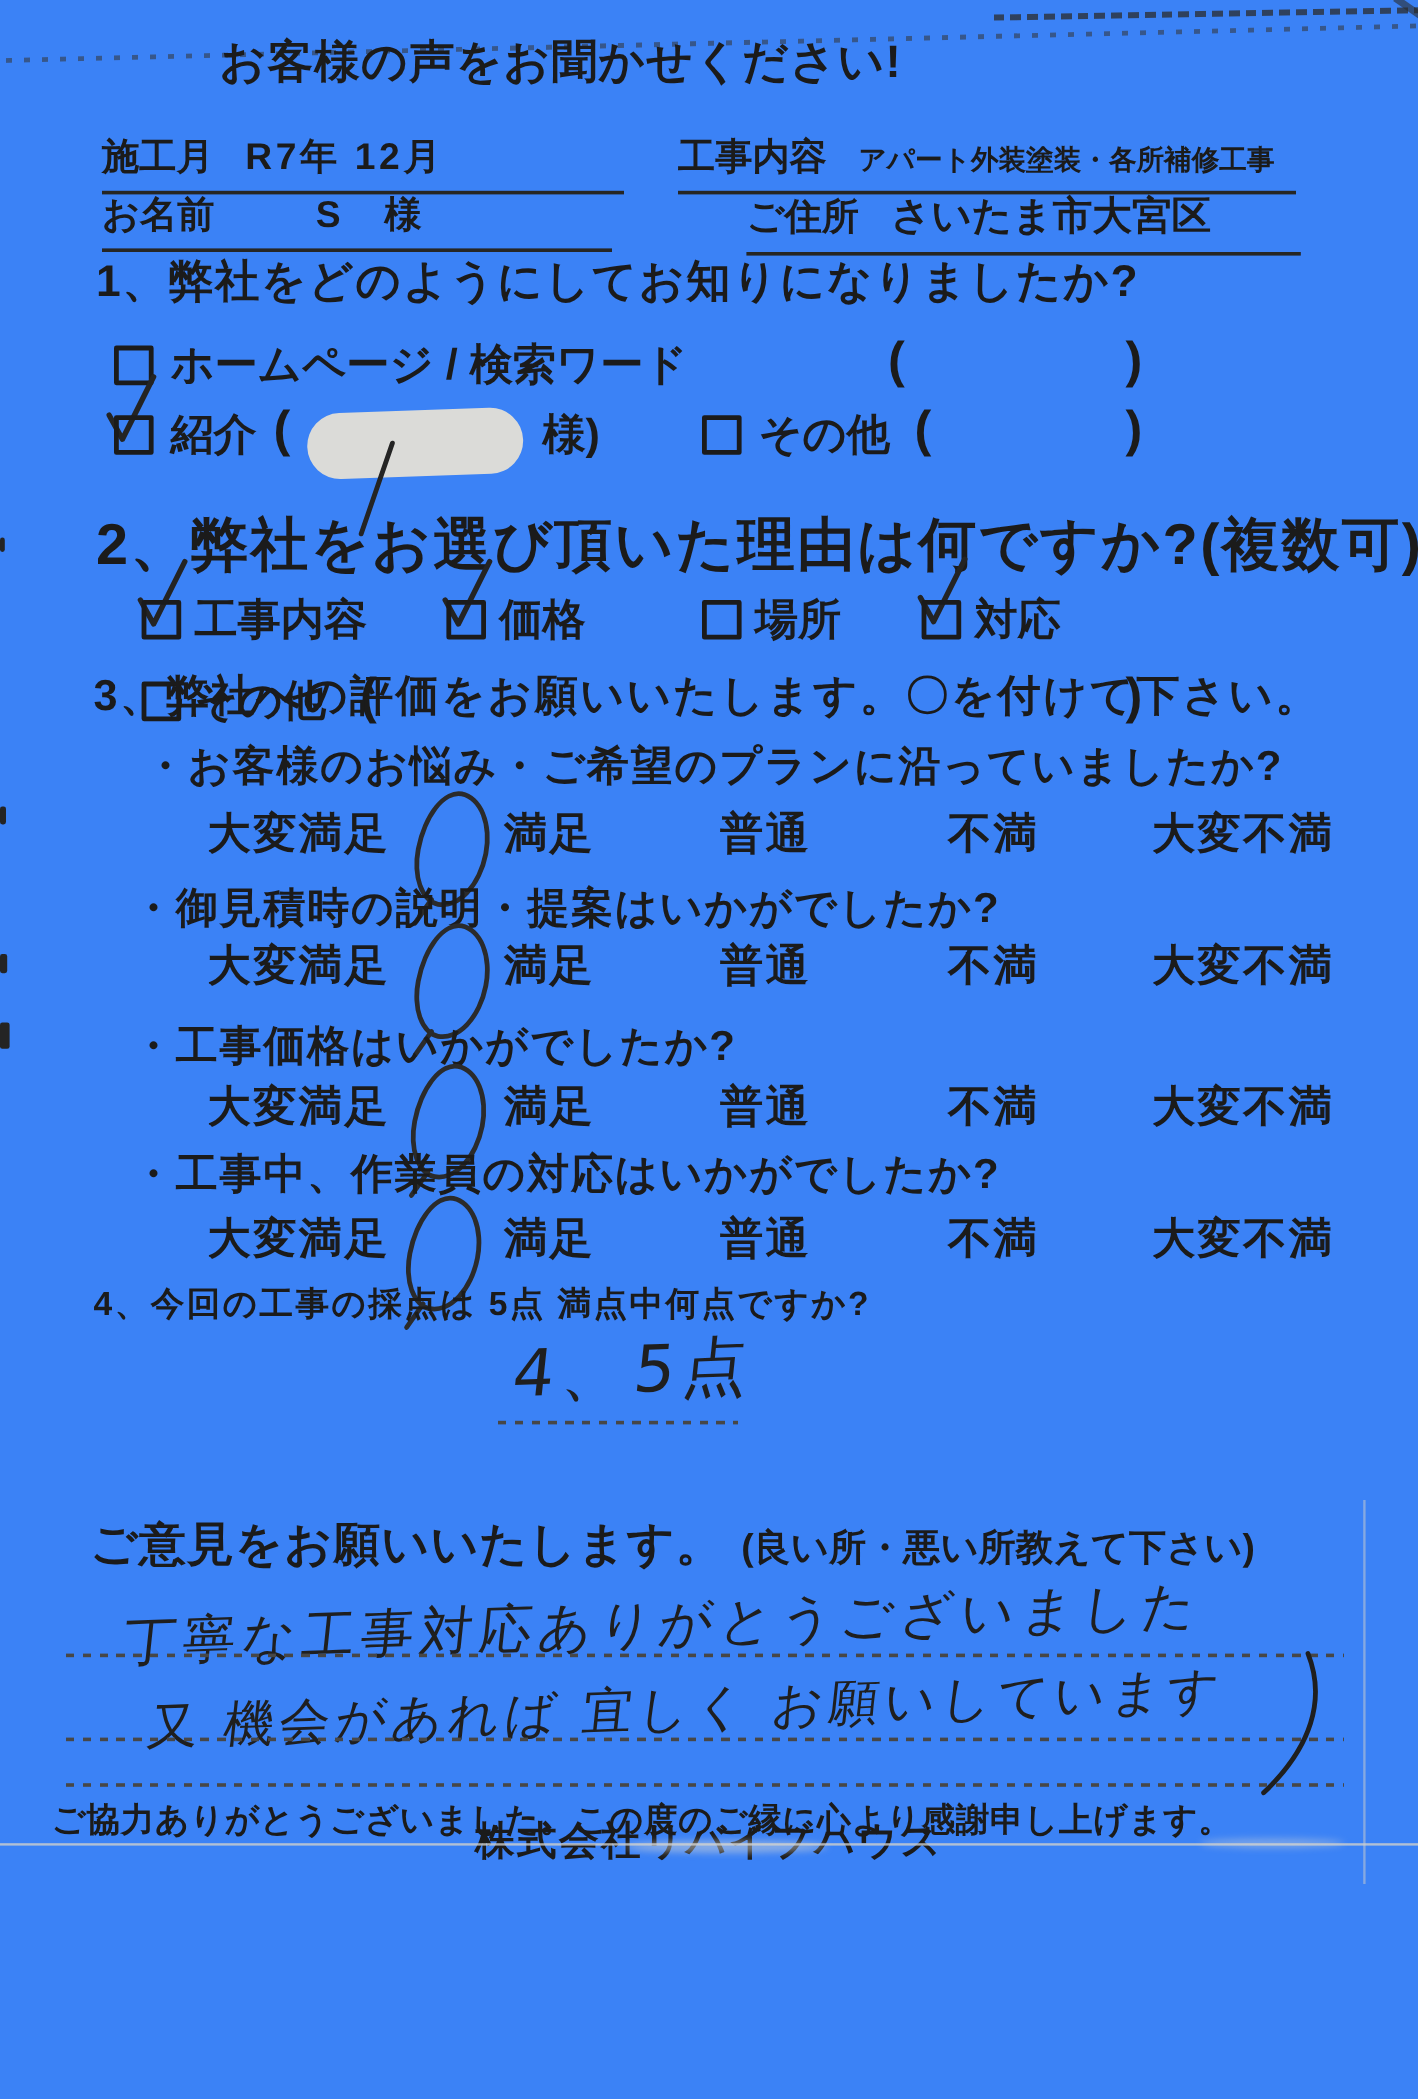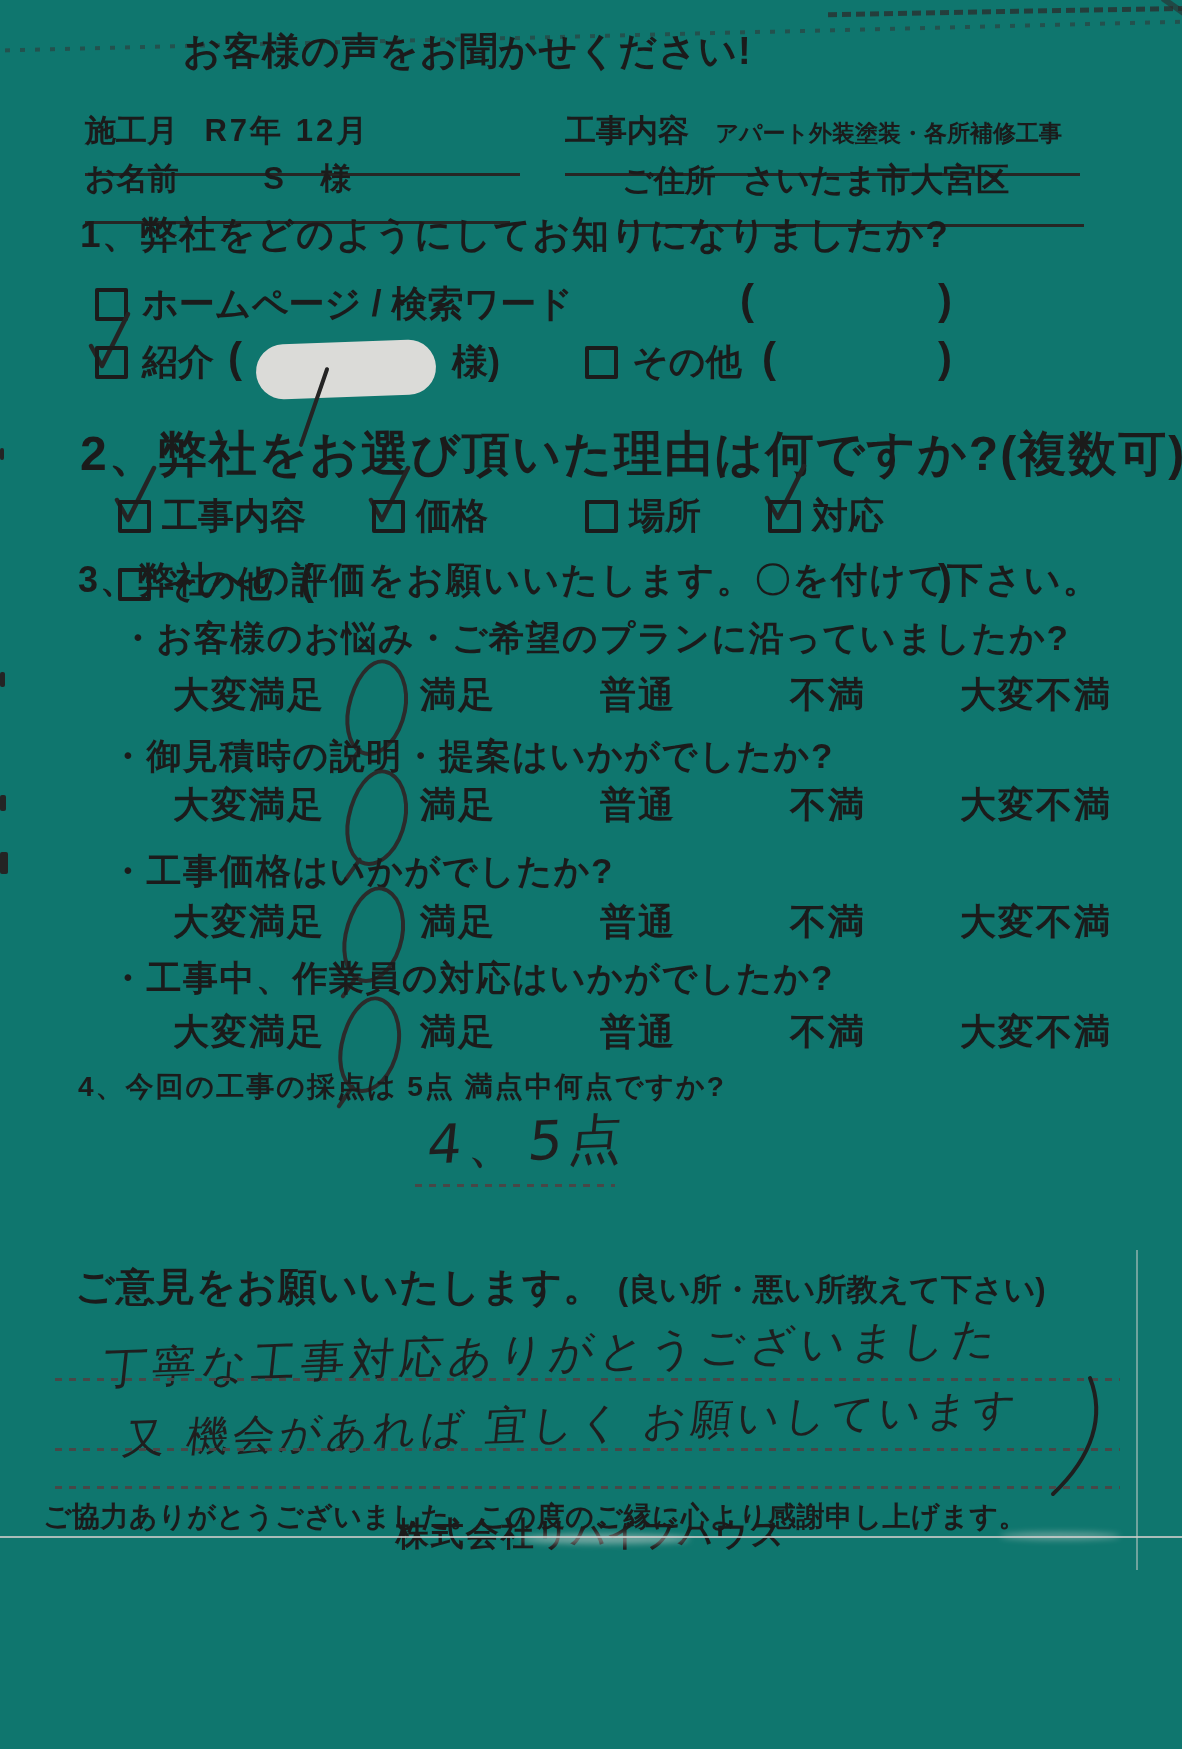--- a/index.html
+++ b/index.html
@@ -1,20 +1,20 @@
 <!DOCTYPE html>
 <html><head>
 <meta charset="utf-8">
 <style>
   html,body{margin:0;padding:0;background:#e9e9e6;}
-  .page{position:relative;width:1182px;height:1749px;margin:0 auto;background:#0f766e;
+  .page{position:relative;width:1182px;height:1749px;margin:0 auto;background:#3b82f6;
         overflow:hidden;font-family:"Liberation Sans",sans-serif;}
   .abs{position:absolute;white-space:nowrap;}
   .ink{color:#1b1b1b;font-weight:700;}
-  .u{border-bottom:3px solid #262624;padding-bottom:21px;}
+  .u{border-bottom:3px solid #262624;padding-bottom:7px;}
   .lab{margin-right:22px;}
   .cb{position:absolute;width:25px;height:25px;border:4px solid #1b1b1b;border-radius:2px;background:transparent;}
   .check{position:absolute;width:46px;height:64px;overflow:visible;}
   .check path{stroke:#242424;stroke-width:4.5px;fill:none;stroke-linecap:round;stroke-linejoin:round;}
   .circle{position:absolute;width:52px;height:90px;border:4px solid #2b2b2b;
           border-radius:48% 52% 55% 45% / 55% 48% 52% 45%;transform:rotate(11deg);}
   .circle::after{content:"";position:absolute;bottom:-24px;left:10px;width:3.5px;height:28px;
           background:#2b2b2b;border-radius:2px;transform:rotate(24deg);}
   .dash{position:absolute;height:3px;background:repeating-linear-gradient(90deg,#474747 0 7px,transparent 7px 14px);}
   .hw{position:absolute;white-space:nowrap;color:#1f1f1f;font-family:"DejaVu Sans",sans-serif;font-weight:400;}

